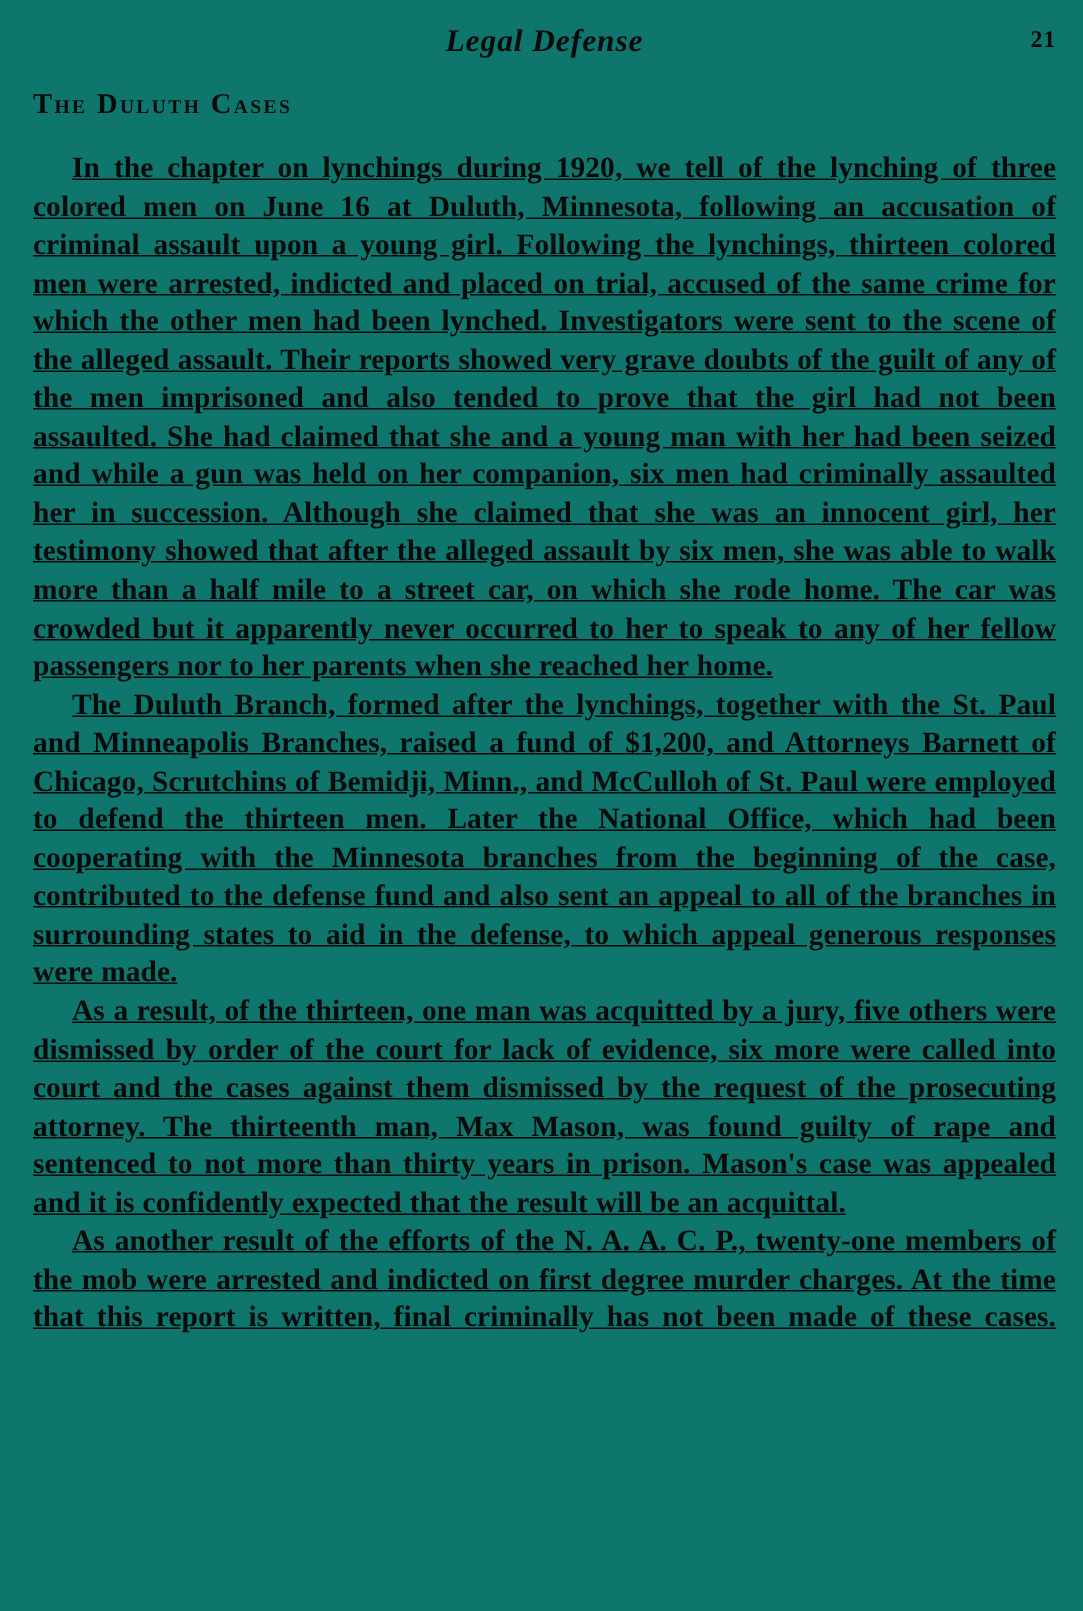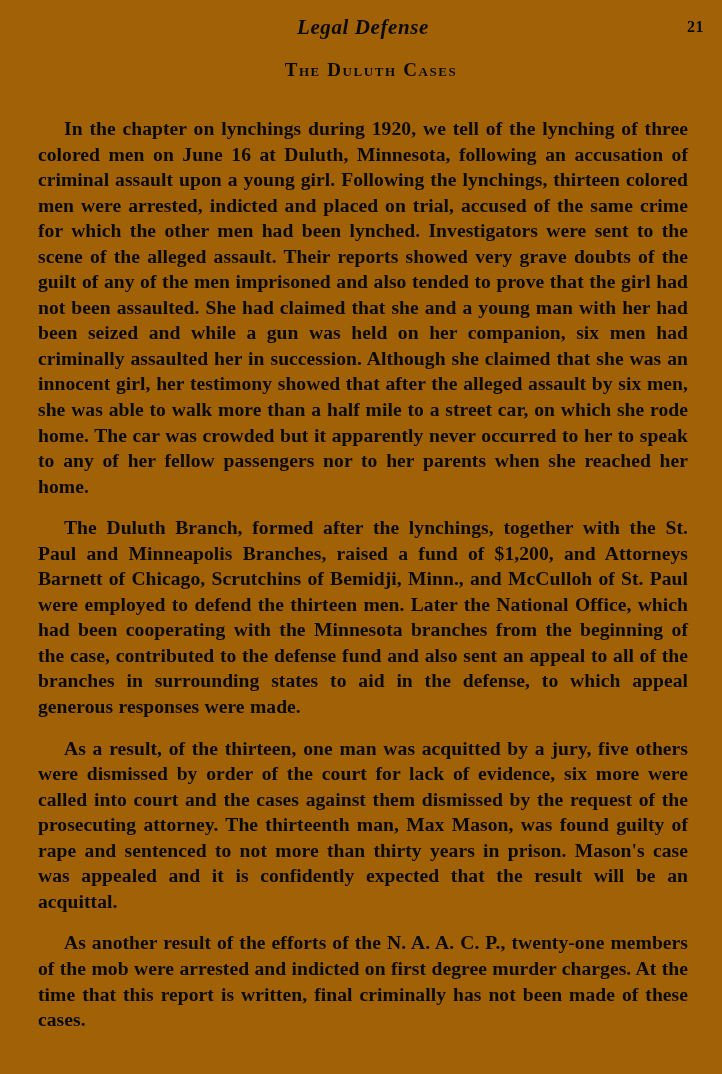--- a/index.html
+++ b/index.html
@@ -4,21 +4,21 @@
 <style>
   html, body {
     margin: 0;
     padding: 0;
     background: #ffffff;
   }
   .page {
     position: relative;
     width: 722px;
     height: 1074px;
-    background: #a16207;
+    background: #0f766e;
     overflow: hidden;
     font-family: "Liberation Serif", "DejaVu Serif", serif;
     color: #0a0a0a;
   }
 
   
   .running-head {
     position: absolute;
     top: 14px;
     left: 22px;
@@ -45,21 +45,20 @@
     line-height: 26px;
     letter-spacing: 0.5px;
   }
 
   
   .section-heading {
     position: absolute;
     top: 58px;
     left: 22px;
     right: 2px;
-    text-align: center;
     font-weight: 700;
     font-size: 19px;
     font-variant: small-caps;
     letter-spacing: 1.6px;
     line-height: 24px;
   }
 
   
   .body-text {
     position: absolute;
@@ -68,22 +67,23 @@
     width: 682px;
     font-size: 19.6px;
     line-height: 25.55px;
     text-align: justify;
     text-justify: inter-word;
     font-weight: 700;
     letter-spacing: 0.05px;
     word-spacing: 0.4px;
   }
   .body-text p {
-    margin: 16px;
+    margin: 0;
     text-indent: 26px;
+    text-decoration: underline;
   }
   .body-text p:last-child:after {
     content: "";
     display: inline-block;
     width: 100%;
   }
   
   .para {
     text-align: justify;
   }

